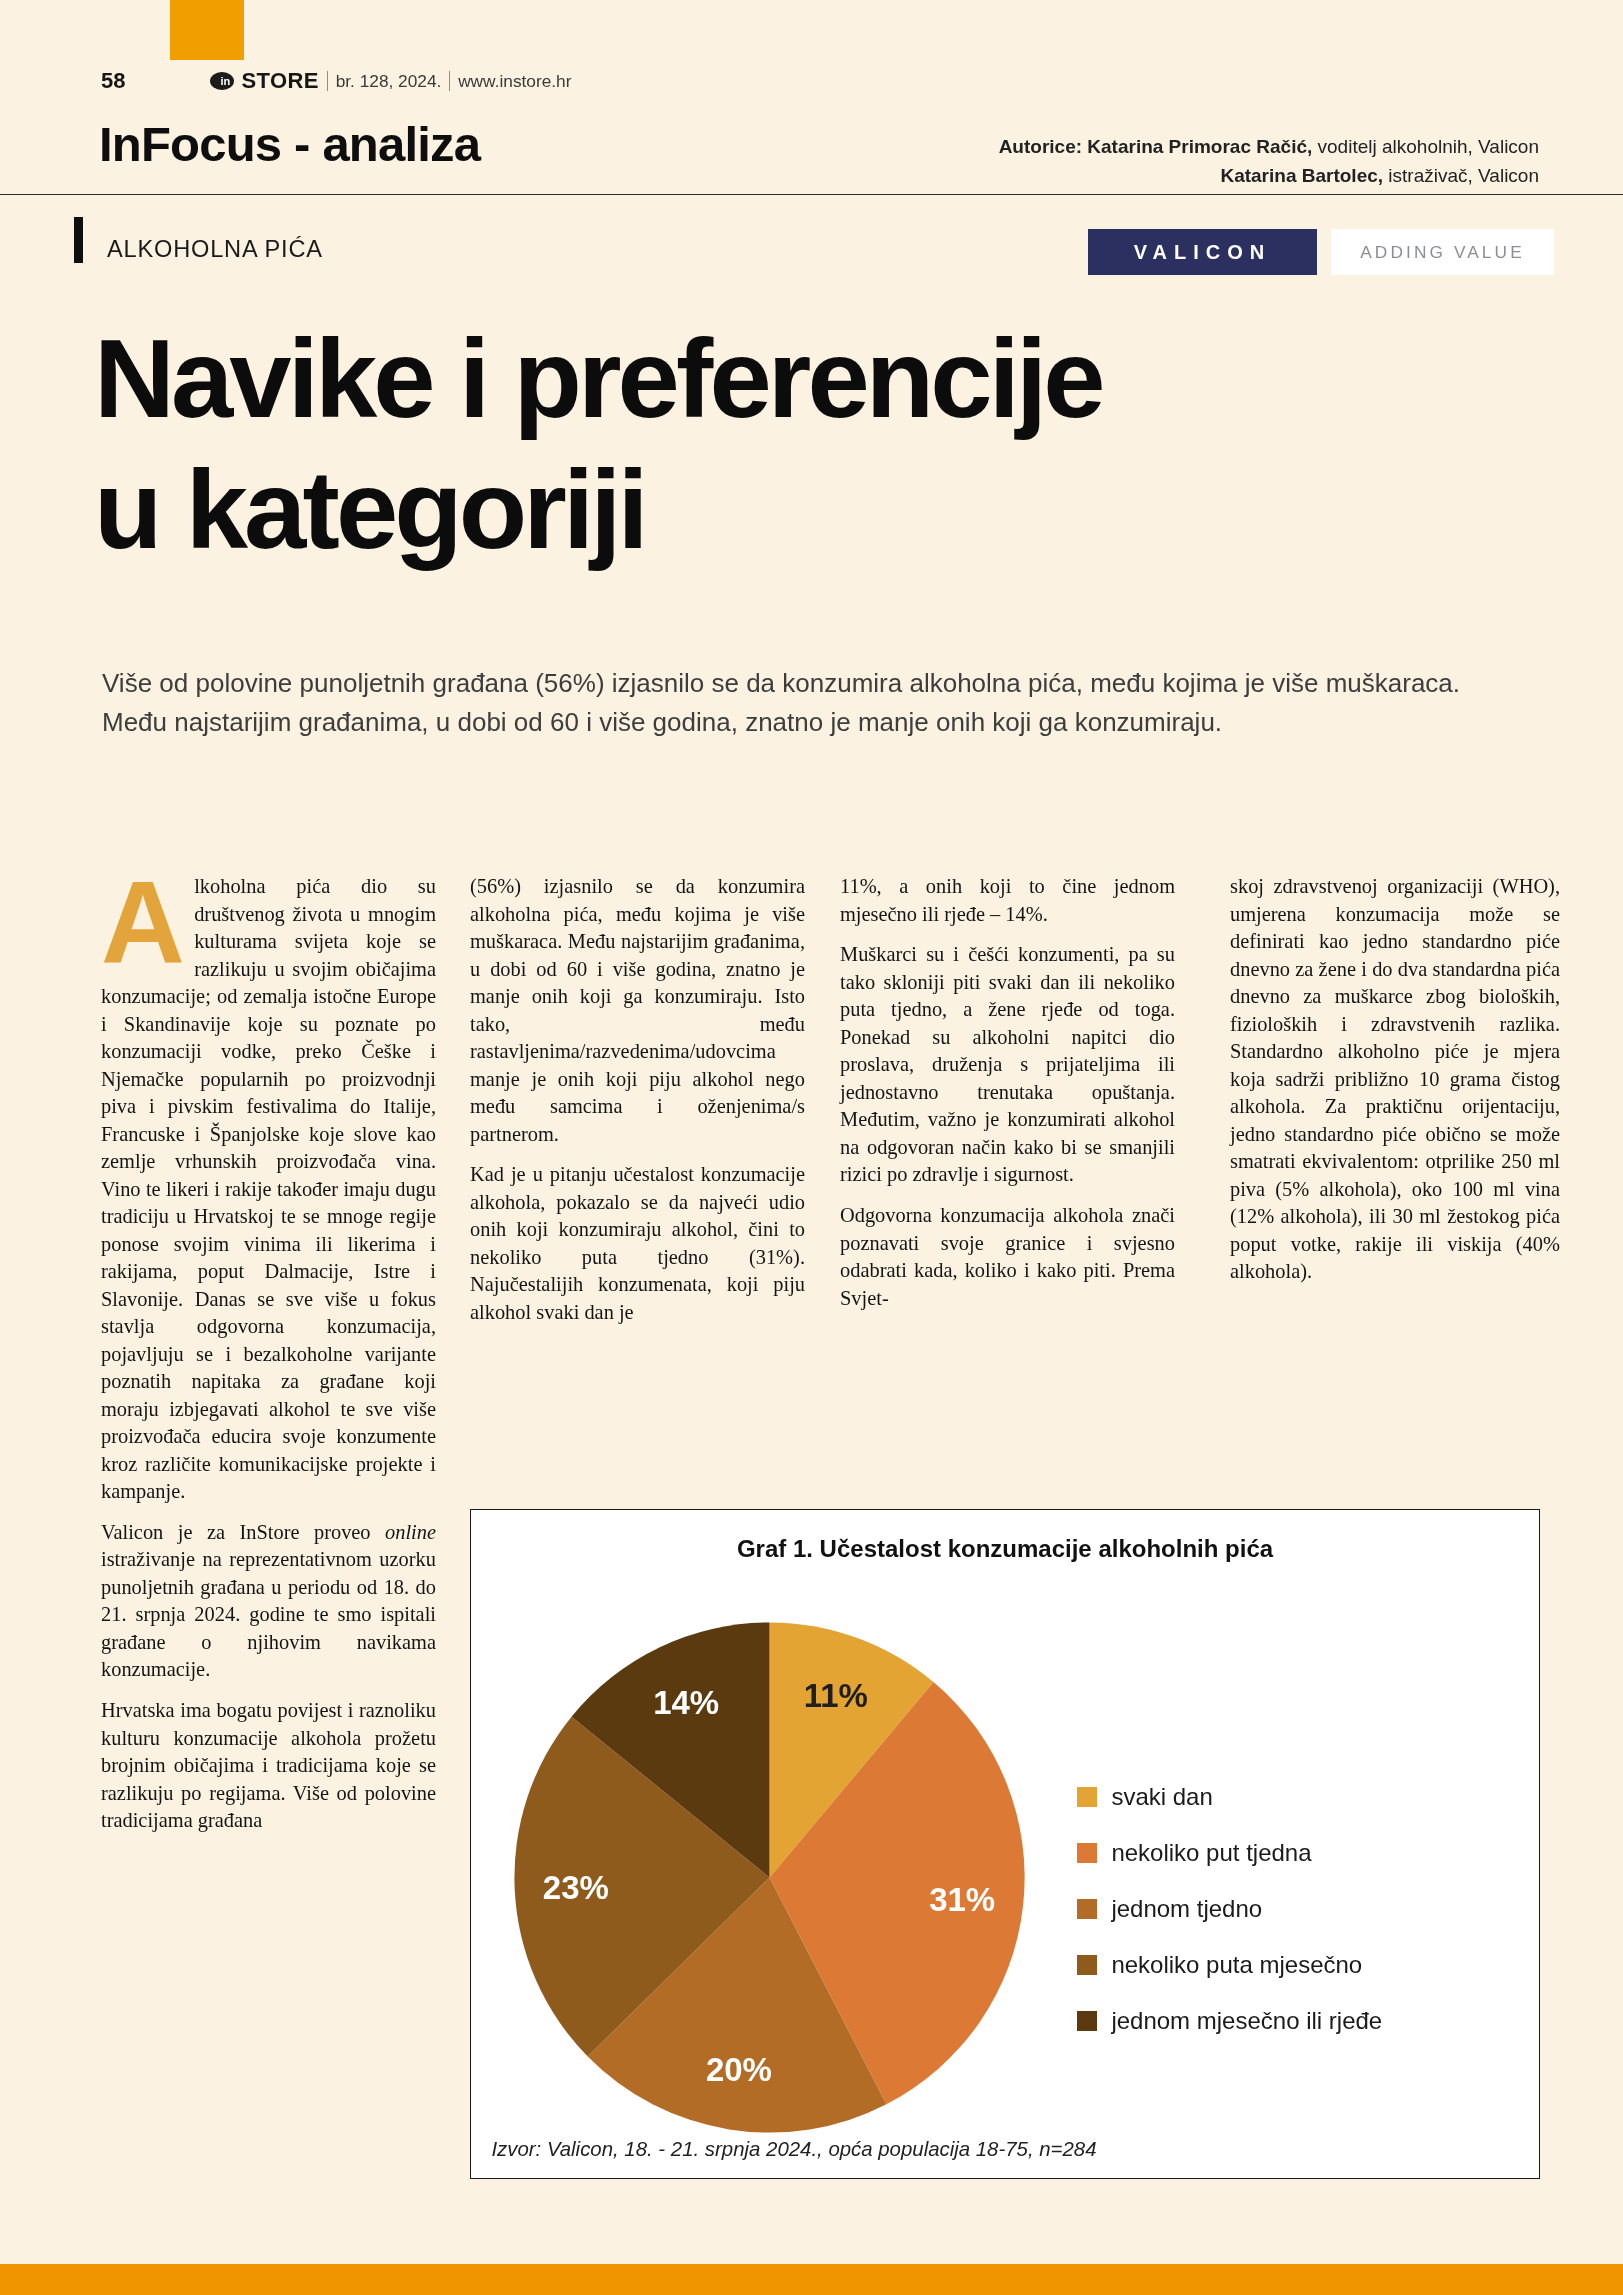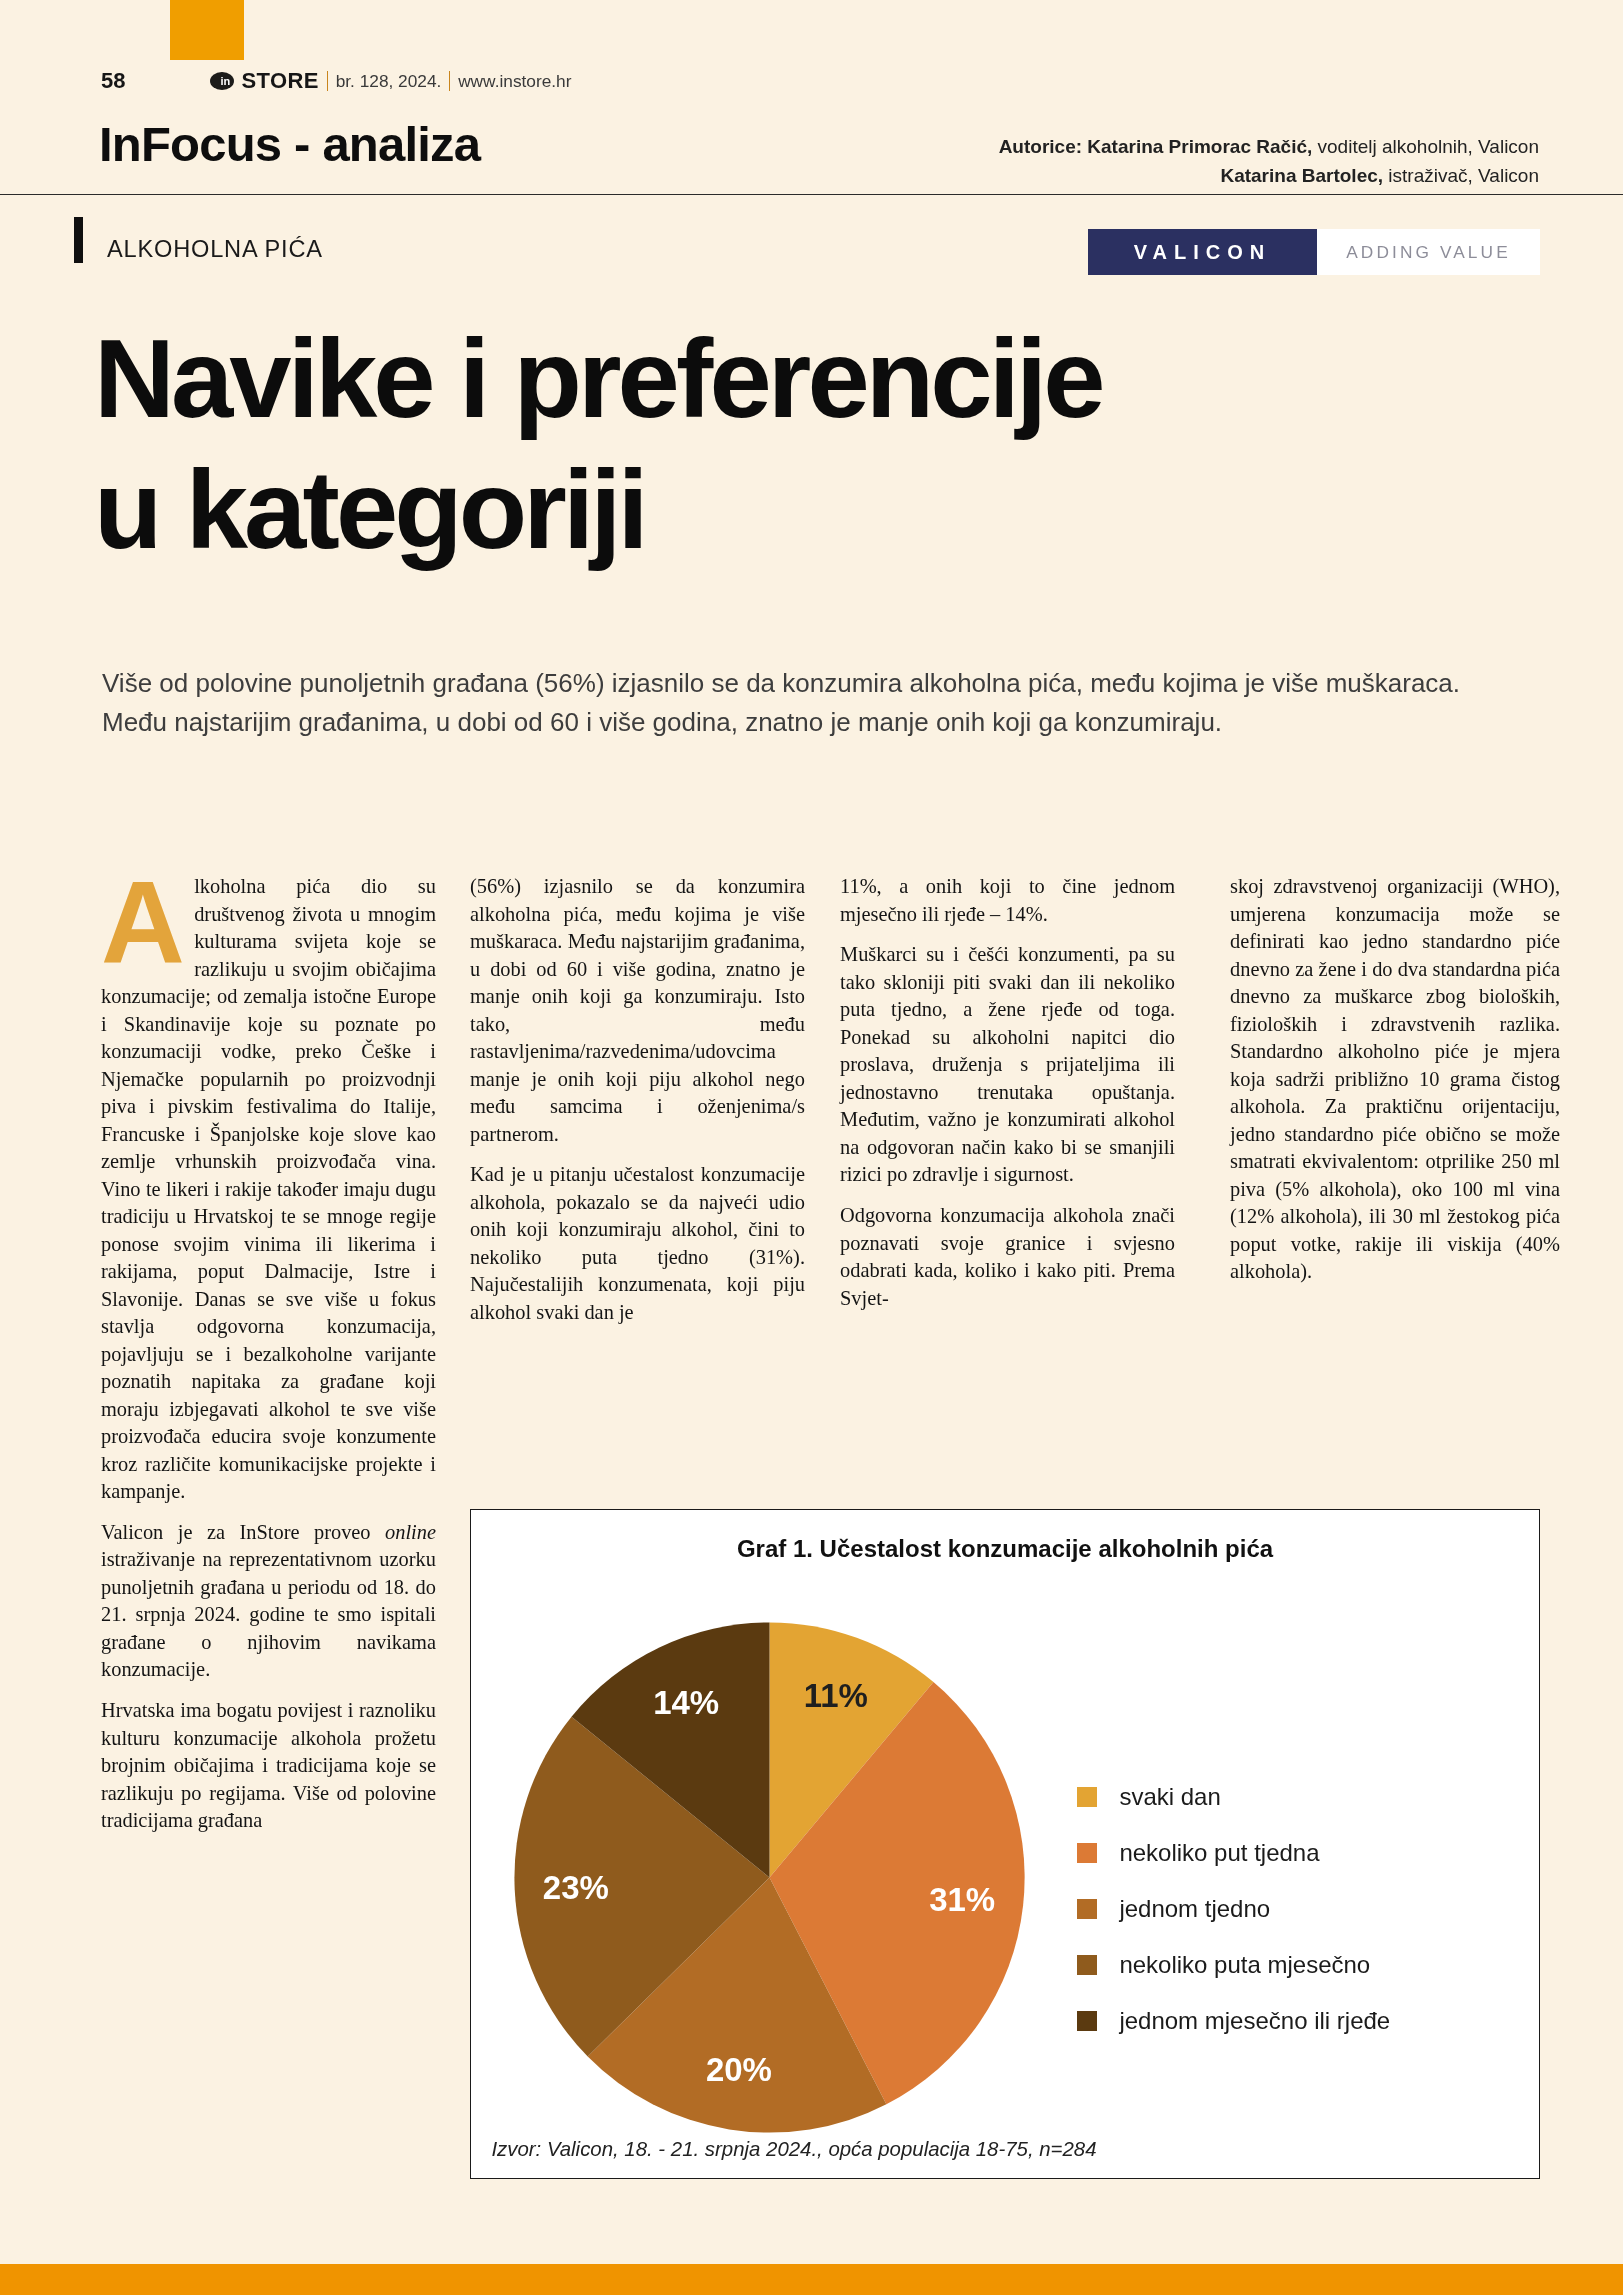--- a/index.html
+++ b/index.html
@@ -35,21 +35,21 @@
   .category-label { position:absolute; left:107px; top:236px; font-size:23.6px; letter-spacing:0.8px; color:#1a1a1a; }
   .valicon-group { position:absolute; left:1088px; top:229px; height:46px; display:flex; }
   .valicon-main {
     width:229px; height:46px; background:#2B3061; color:#ffffff;
     display:flex; align-items:center; justify-content:center;
     font-size:20px; letter-spacing:7px; font-weight:600;
   }
   .valicon-tag {
     width:223px; height:46px; background:#ffffff; color:#8D8D99;
     display:flex; align-items:center; justify-content:center;
-    font-size:17.3px; letter-spacing:3.1px;
+    font-size:17.3px; letter-spacing:3.1px;margin-left:14px;
   }
 
   
   .headline {
     position:absolute; left:94px; top:313px;
     font-size:112px; font-weight:900; letter-spacing:-3.9px; line-height:1.17; color:#0c0c0c;
   }
   .lead {
     position:absolute; left:102px; top:664px; width:1382px;
     font-size:26px; line-height:39px; color:#3d3d3d;
@@ -81,21 +81,21 @@
   }
   .chart-title {
     position:absolute; left:0; top:25px; width:100%; text-align:center;
     font-size:24px; font-weight:bold; color:#111;
   }
   .pie-wrap { position:absolute; left:11.8px; top:81px; width:573px; height:573px; }
   .pie-label { font-size:42px; font-weight:bold; font-family:"Liberation Sans", sans-serif; }
   .chart-legend {
     position:absolute; left:606px; top:273px; display:flex; flex-direction:column; gap:28px;
   }
-  .legend-row { display:flex; align-items:center; gap:22px; }
+  .legend-row { display:flex; align-items:center; gap:14px; }
   .legend-swatch { width:20.4px; height:20.4px; flex:0 0 20.4px; }
   .legend-label { font-size:24px; color:#1b1b1b; }
   .chart-source {
     position:absolute; left:20.4px; bottom:17.3px;
     font-size:20.4px; font-style:italic; color:#222;
   }
 
   
   .footer-bar { position:absolute; left:0; top:2264px; width:1623px; height:31px; background:#F09400; }
 </style>

